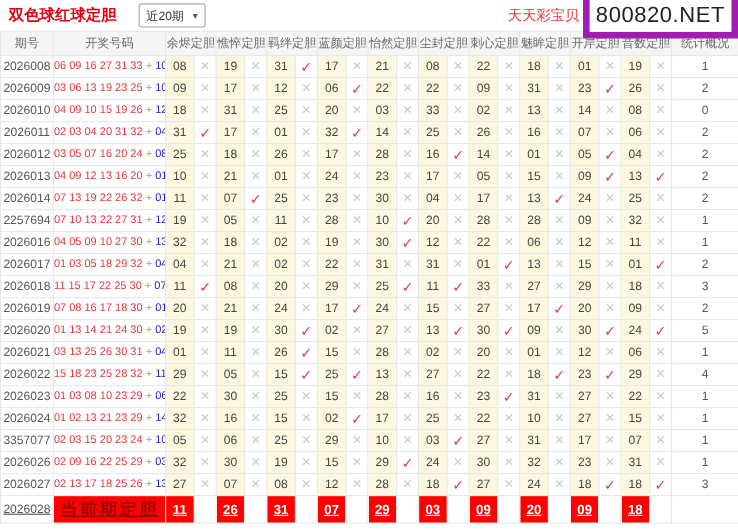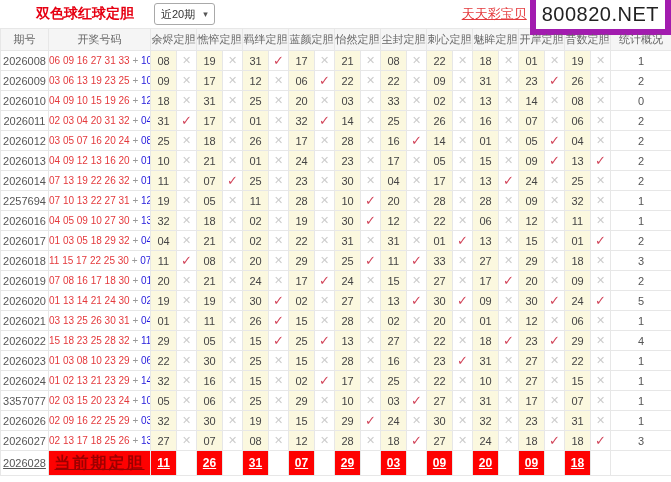--- a/index.html
+++ b/index.html
@@ -1,30 +1,30 @@
 <!DOCTYPE html>
 <html style="--accent-red: #e60012; --number-red: #e4393c; --ball-blue: #2319dc; --hit: #d2455a; --miss: #cccccc; --value-bg: #fbf8df; --current-bg: #fe0101; --border: #e7e7e7; --header-bg: #f5f5f5; --header-text: #666666; --text: #555555;"><head>
 <meta charset="utf-8">
 <style>
   html,body{margin:0;padding:0;}
   body{
     width:671px;height:482px;background:#fff;overflow:hidden;
     font-family:"Liberation Sans","DejaVu Sans",sans-serif;
     -webkit-font-smoothing:antialiased;
   }
-  .topbar{height:28px;display:flex;align-items:center;padding-left:8px;box-sizing:border-box;margin-left:28px;}
+  .topbar{height:28px;display:flex;align-items:center;padding-left:8px;box-sizing:border-box;}
   .title{color:var(--accent-red,#e60012);font-weight:bold;font-size:14px;}
   .range-select{
     margin-left:20px;display:inline-flex;align-items:center;gap:8px;
     border:1px solid #a9a9a9;border-radius:3px;background:#fff;
     font-size:11px;color:#333;padding:2px 6px;height:16px;cursor:default;
   }
   .caret{font-size:9px;color:#555;line-height:1;}
   .flex-spacer{flex:1;}
-  .brand{color:var(--number-red,#e4393c);font-size:13px;margin-right:3px;text-decoration:underline;}
+  .brand{color:var(--number-red,#e4393c);font-size:13px;margin-right:3px;}
   .site-box{
     border:6px solid #a21caf;font-size:20px;color:#222;
     padding:3px 6px;background:#fff;letter-spacing:.5px;
   }
   table{border-collapse:collapse;table-layout:fixed;width:671px;}
   th{
     background:var(--header-bg,#f5f5f5);color:var(--header-text,#666);
     font-weight:normal;font-size:11px;height:21px;padding:0;
     border:1px solid var(--border,#e7e7e7);white-space:nowrap;overflow:hidden;margin-top:15px;
   }

